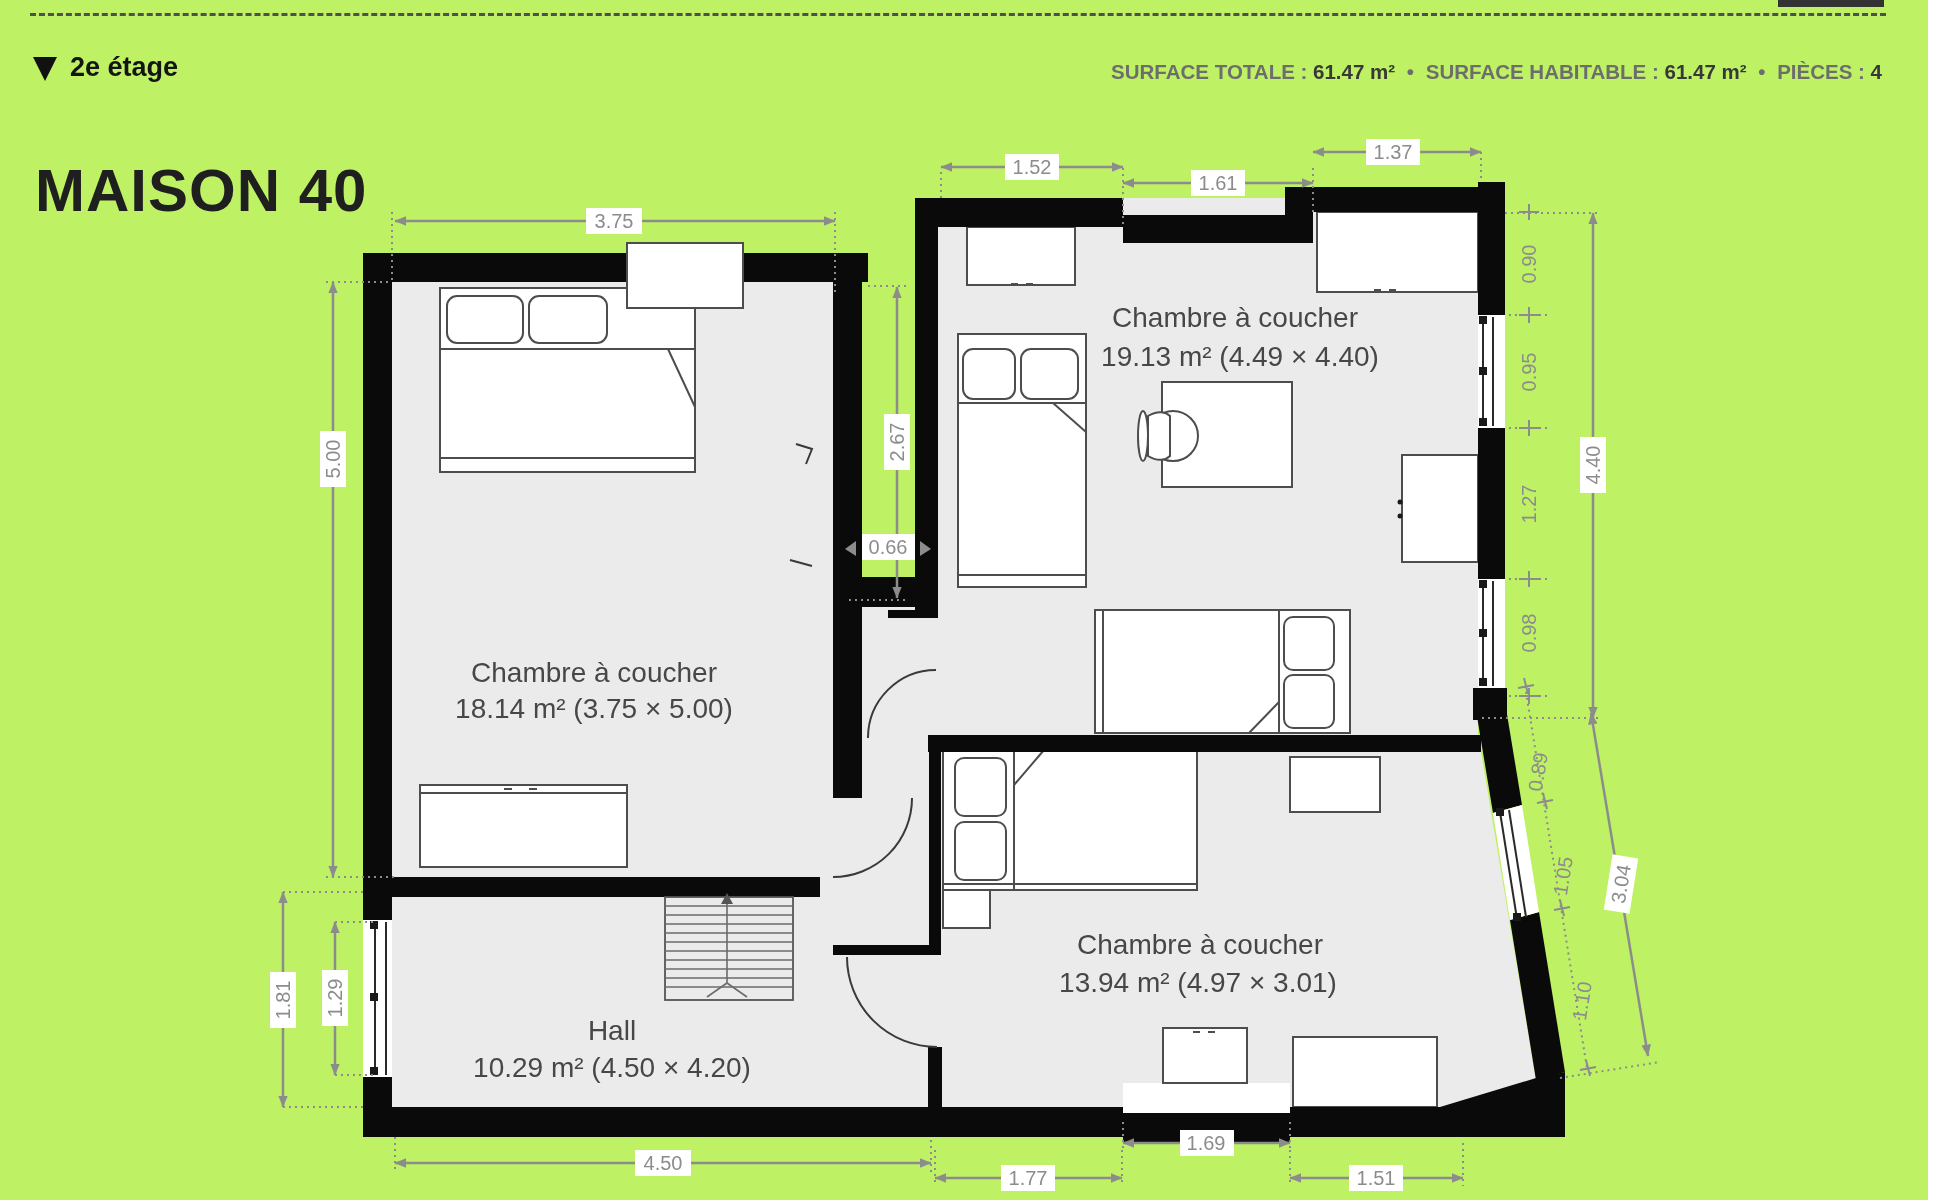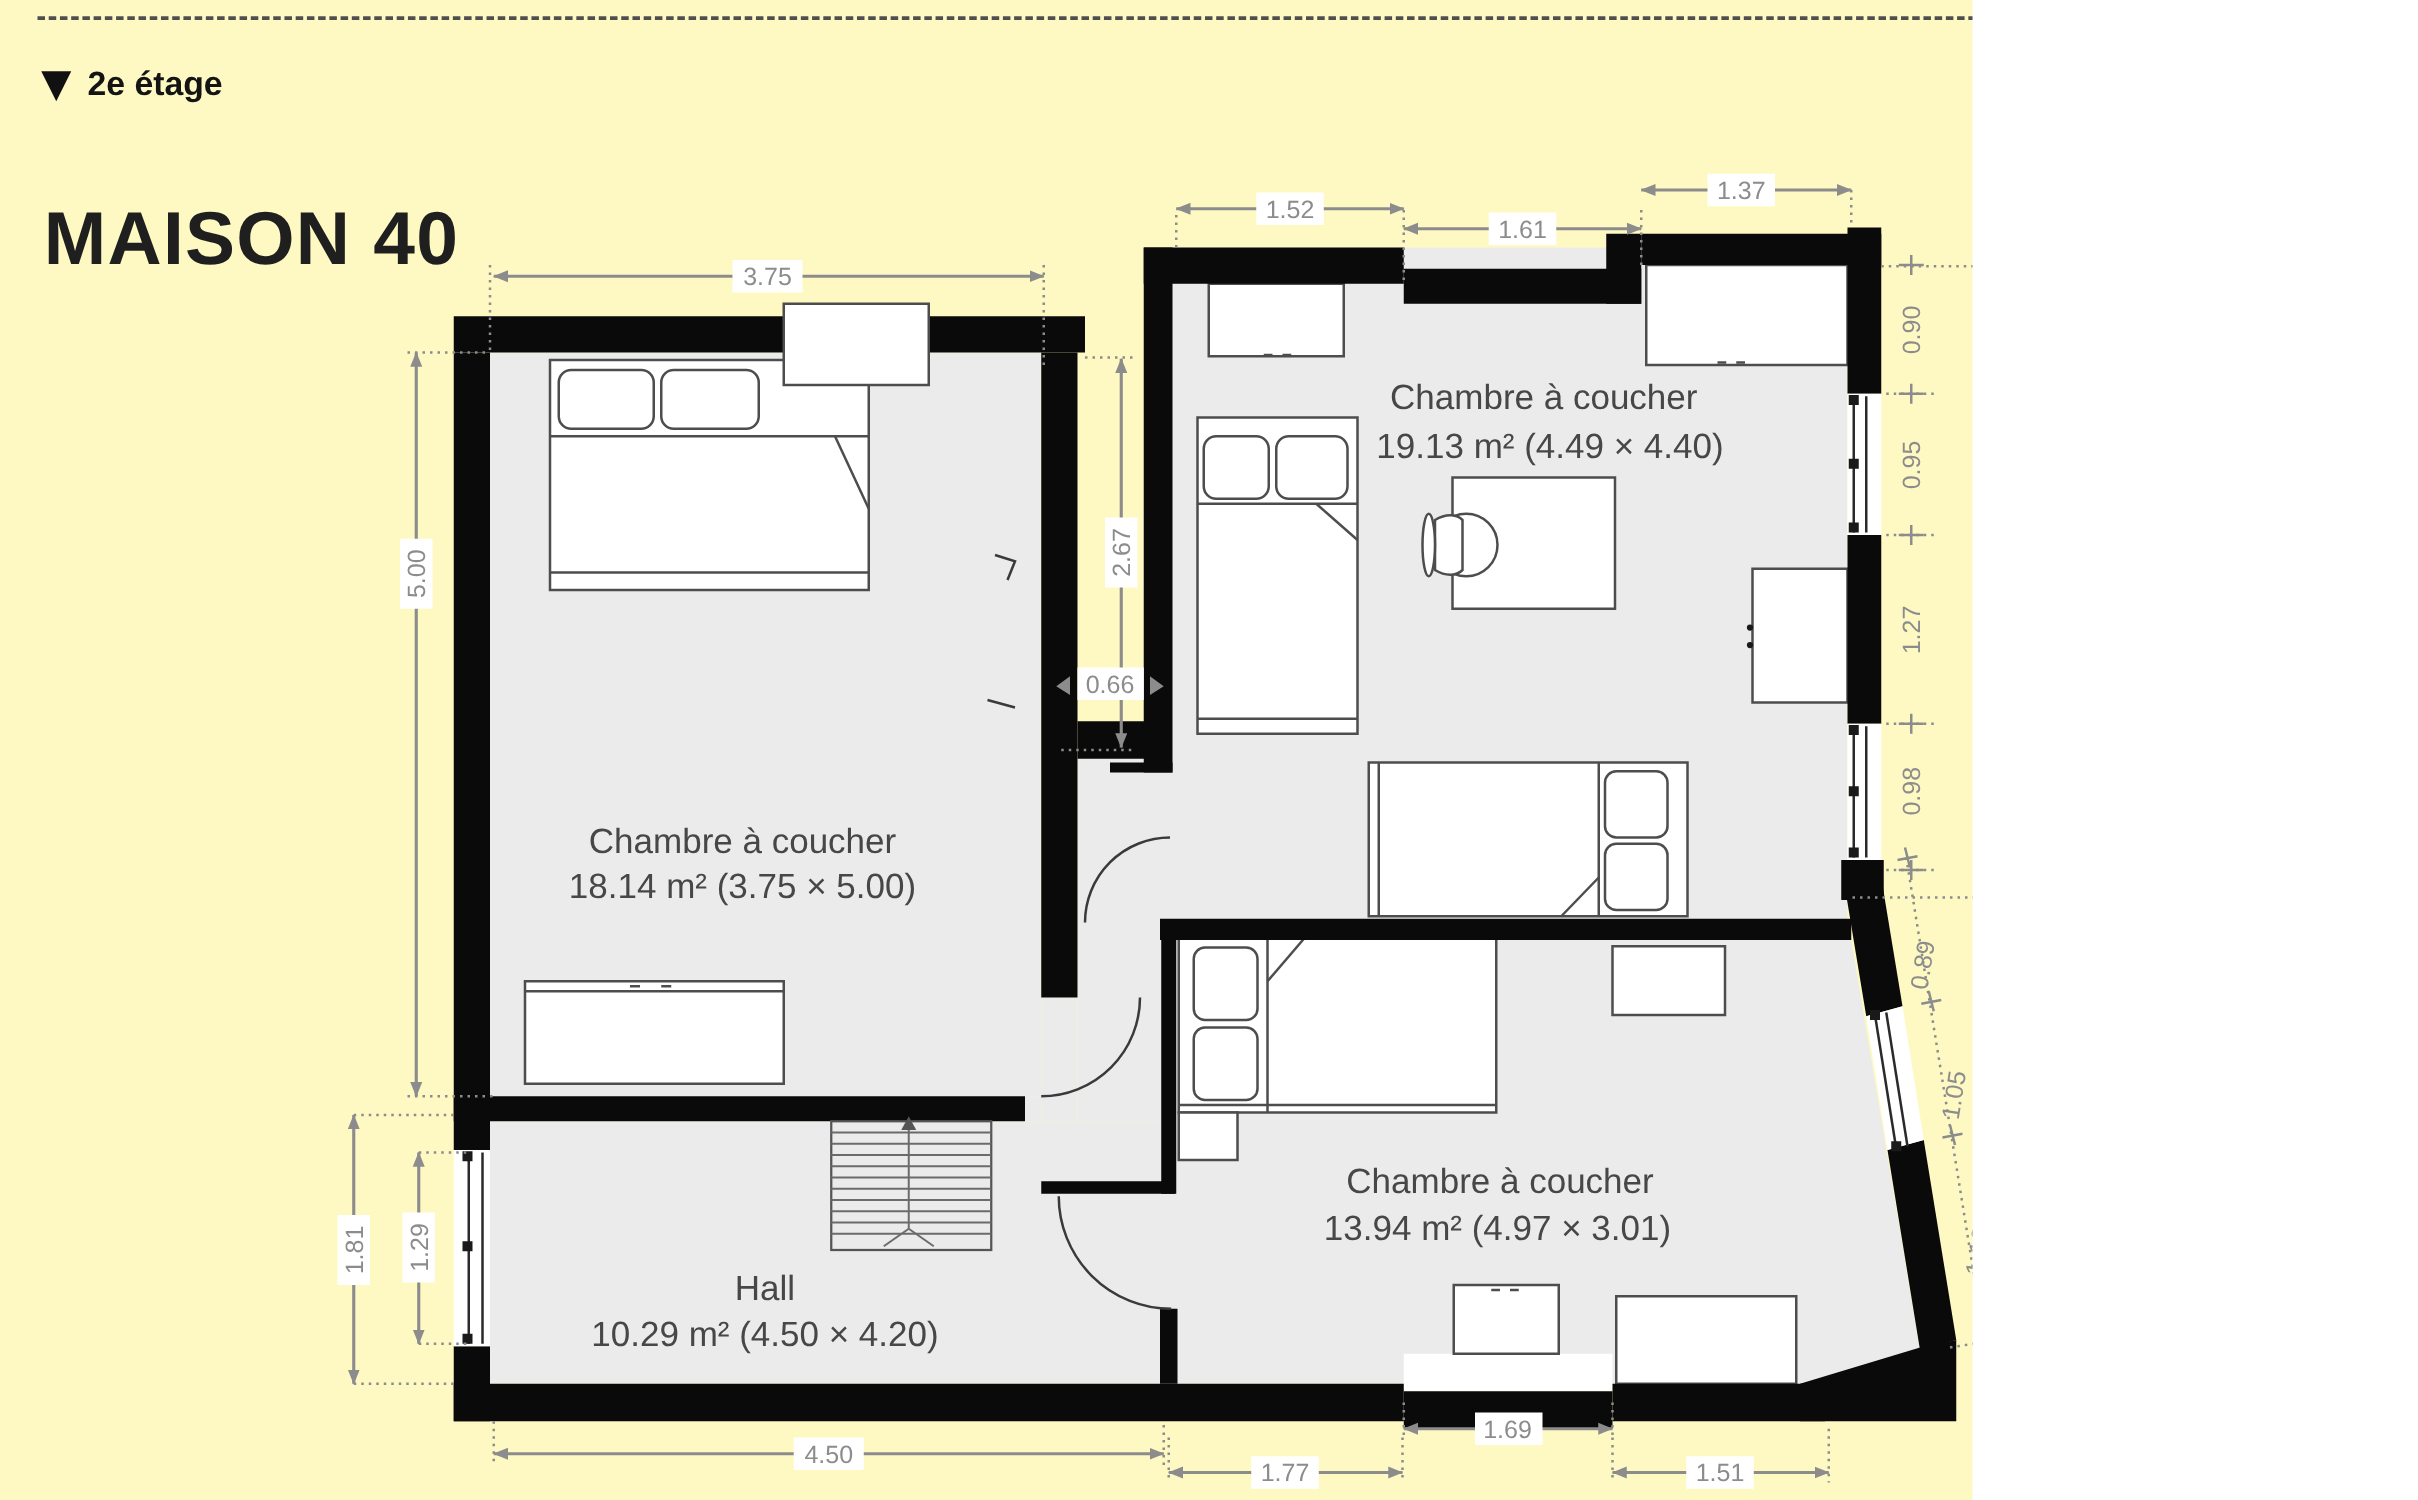--- a/index.html
+++ b/index.html
@@ -1,16 +1,16 @@
 <!DOCTYPE html>
 <html><head>
 <meta charset="utf-8">
 <style>
   html,body{margin:0;padding:0;background:#fff;}
-  #stage{position:relative;width:1578px;height:1200px;background:#fef9c3;overflow:hidden;
+  #stage{position:relative;width:1928px;height:1200px;background:#bef264;overflow:hidden;
          font-family:"Liberation Sans",sans-serif;text-decoration:underline;}
   #plan-svg{position:absolute;left:0;top:0;}
   .hdr-floor{position:absolute;left:70px;top:52px;font-size:27px;font-weight:bold;color:#141414;}
   .hdr-tri{position:absolute;left:33px;top:57px;width:0;height:0;border-left:12px solid transparent;
            border-right:12px solid transparent;border-top:24px solid #111;}
   .hdr-title{position:absolute;left:35px;top:156px;font-size:60px;font-weight:800;color:#1f1f1f;letter-spacing:1px;}
   .hdr-stats{position:absolute;right:46px;top:60px;font-size:20.5px;font-weight:bold;white-space:nowrap;}
   .hdr-stats .lab{color:#6d6d6d;}
   .hdr-stats .val{color:#383838;}
   .hdr-stats .sep{color:#6d6d6d;padding:0 6px;}
@@ -36,20 +36,30 @@
 </head>
 <body>
 
 <div id="stage">
 
   <div class="dash-line"></div>
   <div class="corner-bar"></div>
   <div class="hdr-tri"></div>
   <div class="hdr-floor">2e étage</div>
   <div class="hdr-title">MAISON 40</div>
+  <div class="hdr-stats">
+    <span class="lab">SURFACE TOTALE :</span>
+    <span class="val">61.47 m²</span>
+    <span class="sep">•</span>
+    <span class="lab">SURFACE HABITABLE :</span>
+    <span class="val">61.47 m²</span>
+    <span class="sep">•</span>
+    <span class="lab">PIÈCES :</span>
+    <span class="val">4</span>
+  </div>
 
   <svg id="plan-svg" width="1934" height="1200" viewBox="0 0 1934 1200">
     <defs>
       <marker id="arr" viewBox="0 0 10 10" refX="9.5" refY="5" markerWidth="12" markerHeight="12" orient="auto-start-reverse" markerUnits="userSpaceOnUse">
         <path d="M0,1 L10,5 L0,9 z" fill="#8c8c8c"></path>
       </marker>
     </defs>
 
     <g>
       <rect class="floor" x="392" y="282" width="441" height="595"></rect>

